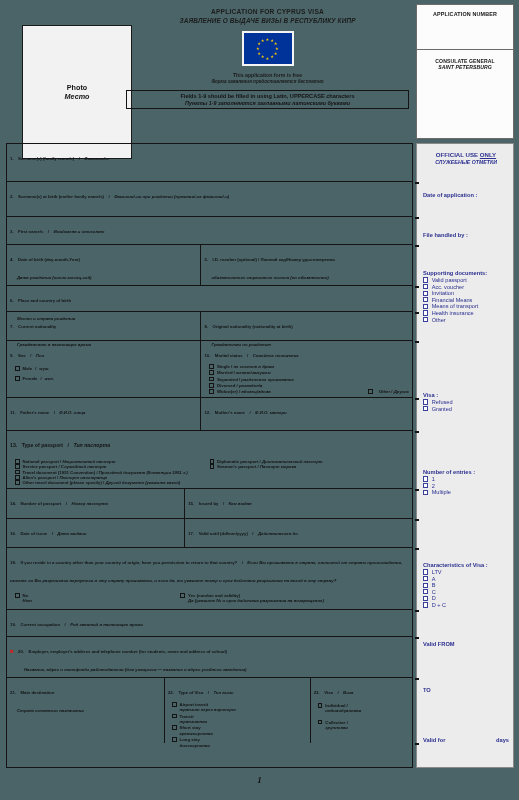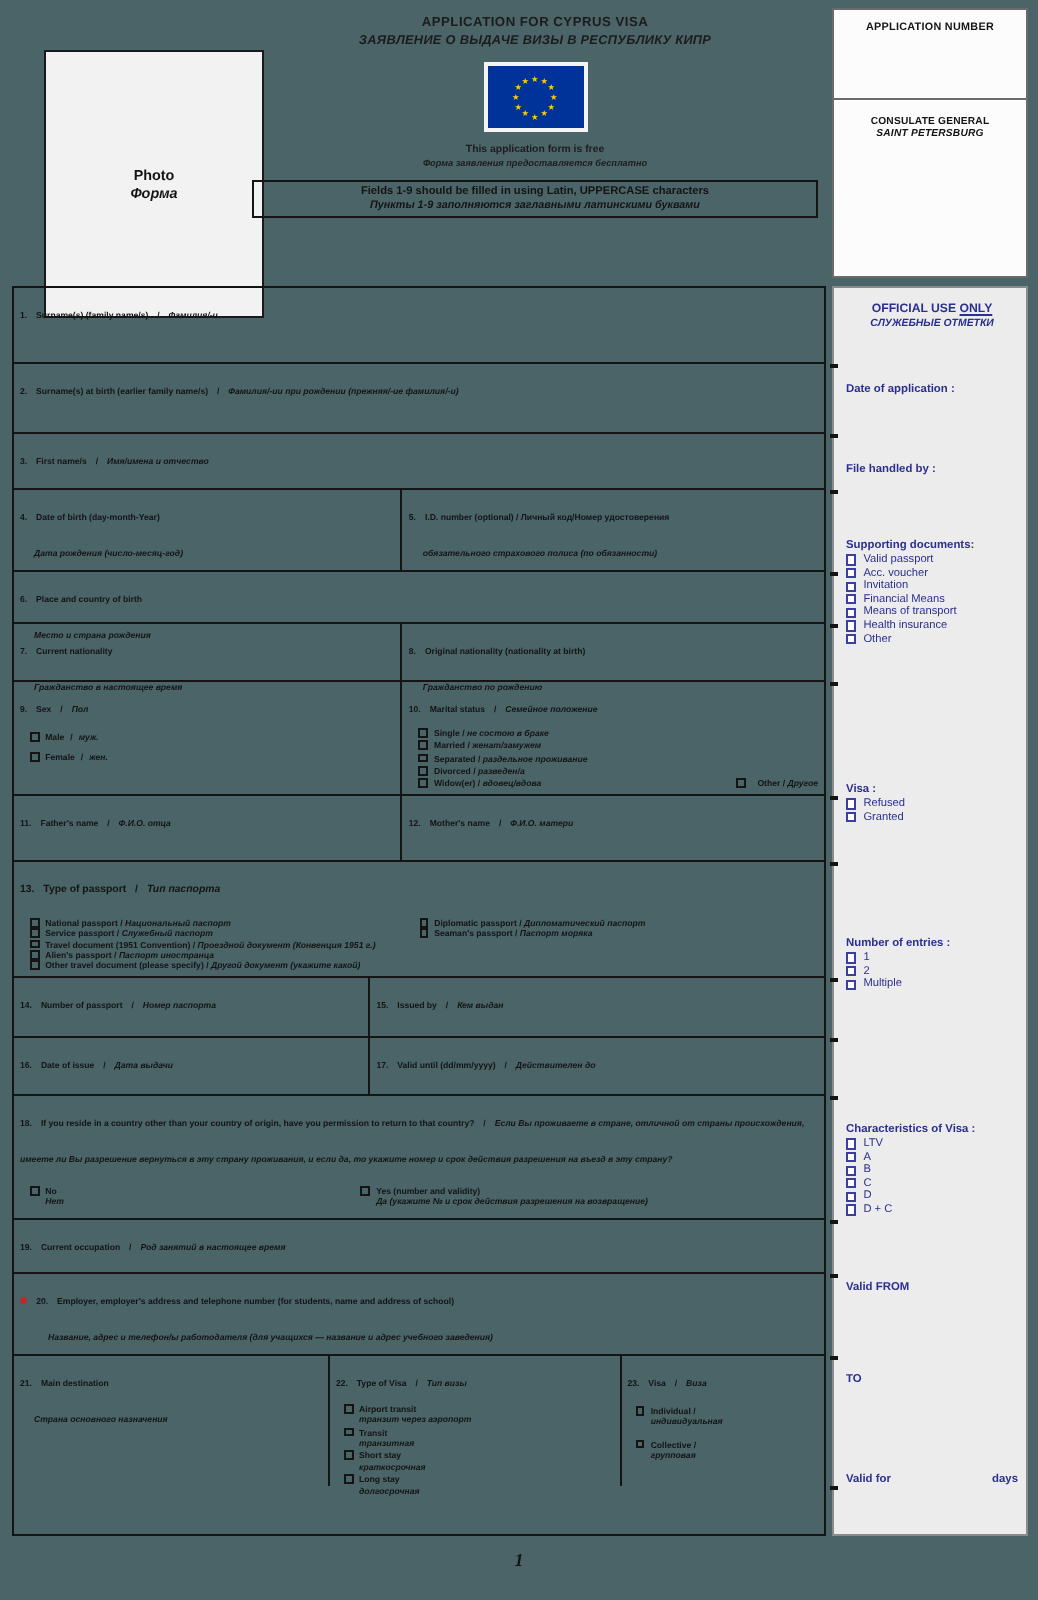--- a/index.html
+++ b/index.html
@@ -89,21 +89,21 @@
 </style>
 </head>
 <body>
 
 <div class="page">
 
   <div class="header">
 
     <div class="photo">
       <div class="photo-en">Photo</div>
-      <div class="photo-ru">Форма</div>
+      <div class="photo-ru">Место</div>
     </div>
 
     <div class="head-mid">
       <div class="title-en">APPLICATION FOR CYPRUS VISA</div>
       <div class="title-ru">ЗАЯВЛЕНИЕ О ВЫДАЧЕ ВИЗЫ В РЕСПУБЛИКУ КИПР</div>
 
       <div class="euflag" id="euflag">
           <span class="star" style="left: 22px; top: 5px;">★</span>
           <span class="star" style="left: 26.75px; top: 6.27276px;">★</span>
           <span class="star" style="left: 30.2272px; top: 9.75px;">★</span>

